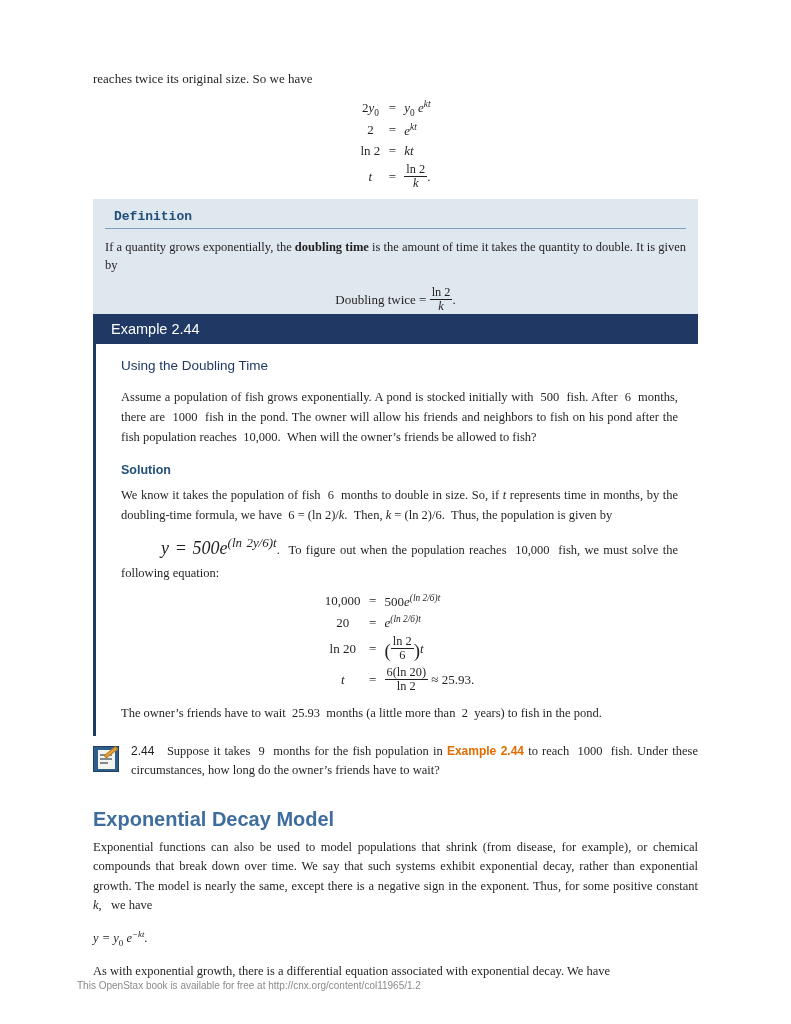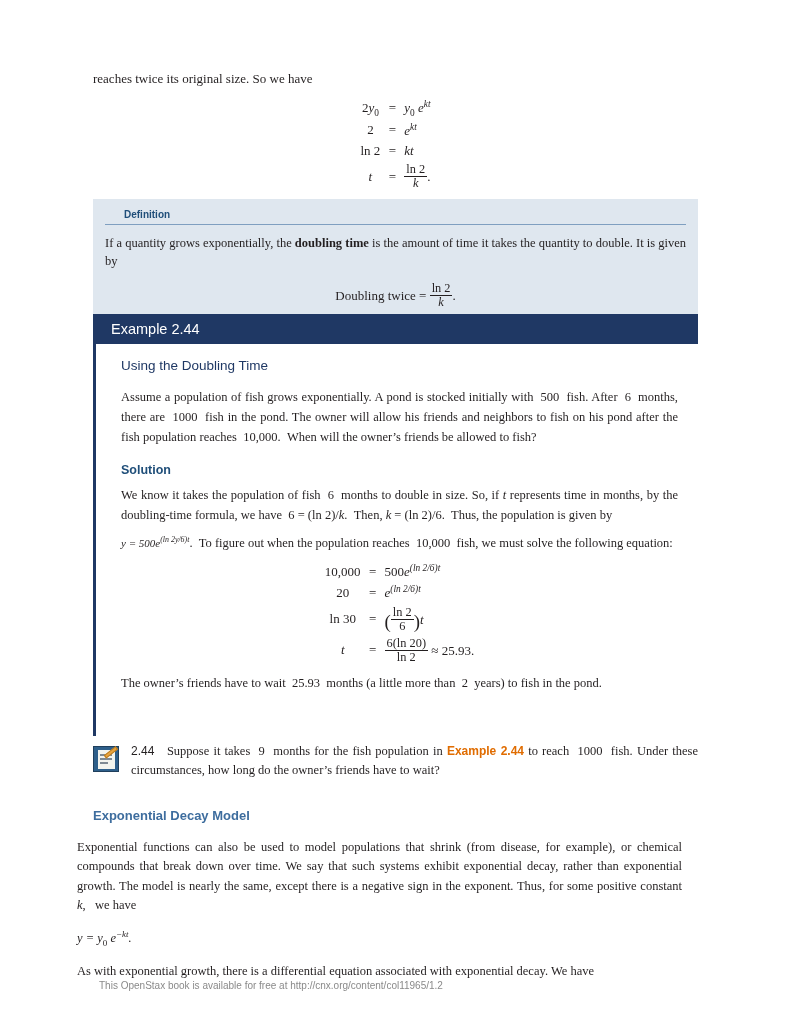--- a/index.html
+++ b/index.html
@@ -103,26 +103,26 @@
   .defbox {
     position: absolute;
     left: 93px;
     top: 199px;
     width: 605px;
     background: #dfe7ef;
     padding: 10px 12px 14px 12px;
     box-sizing: border-box;
   }
   .defbox .deftitle {
-    font-family: Liberation Sans, sans-serif;
-    font-size: 10px;
+    font-family: Liberation Mono, monospace;
+    font-size: 13px;
     font-weight: bold;
     color: #1f4e79;
     padding-bottom: 4px;
-    margin-left: 19px;
+    margin-left: 9px;
   }
   .defbox .rule {
     border-bottom: 1px solid #7f9fc0;
     margin-bottom: 9px;
   }
   .defbox p {
     font-size: 12.5px;
     line-height: 1.45;
     margin: 0;
     text-align: justify;
@@ -249,42 +249,42 @@
     font-size: 12px;
   }
 
   
   .sectionhead {
     position: absolute;
     left: 93px;
     top: 808px;
     width: 605px;
     font-family: "Liberation Sans", sans-serif;
-    font-size: 13px;
+    font-size: 20px;
     font-weight: bold;
     color: #3e6d9e;
   }
   .aftersec {
     position: absolute;
-    left: 77px;
+    left: 93px;
     top: 838px;
     width: 605px;
   }
   .aftersec p {
     font-size: 12.5px;
     line-height: 1.55;
     margin: 0 0 12px 0;
     text-align: justify;
   }
   .inline-eq { font-size: 13px; margin: 6px 0 14px 0; }
 
   
   .footer {
     position: absolute;
-    left: 99px;
+    left: 77px;
     top: 980px;
     width: 605px;
     font-family: "Liberation Sans", sans-serif;
     font-size: 10px;
     color: #8a8a8a;
   }
 </style>
 </head>
 <body>
 
@@ -336,34 +336,34 @@
   <div class="exbody">
     <h3>Using the Doubling Time</h3>
 
     <p>Assume a population of fish grows exponentially. A pond is stocked initially with&nbsp; 500 &nbsp;fish. After&nbsp; 6 &nbsp;months, there are&nbsp; 1000 &nbsp;fish in the pond. The owner will allow his friends and neighbors to fish on his pond after the fish population reaches&nbsp; 10,000. &nbsp;When will the owner’s friends be allowed to fish?</p>
 
     <h4>Solution</h4>
 
     <p>We know it takes the population of fish&nbsp; 6 &nbsp;months to double in size. So, if <span class="it">t</span> represents time in months, by the doubling-time formula, we have&nbsp; 6 = (<span class="up">ln</span> 2)/<span class="it">k</span>. &nbsp;Then, <span class="it">k</span> = (<span class="up">ln</span> 2)/6. &nbsp;Thus, the population is given by</p>
 
     <p style="margin-top:6px;margin-bottom:6px;">
-      <span class="mathline" style="font-size:11px;">y = 500<span class="it">e</span><sup class="sm">(ln 2y/6)<span class="it">t</span></sup></span>. &nbsp;To figure out when the population reaches&nbsp; 10,000 &nbsp;fish, we must solve the following equation:
+      <span class="mathline" style="font-size:18px;margin-left:40px;">y = 500<span class="it">e</span><sup class="sm">(ln 2y/6)<span class="it">t</span></sup></span>. &nbsp;To figure out when the population reaches&nbsp; 10,000 &nbsp;fish, we must solve the following equation:
     </p>
 
     <div class="eqblock" style="width:557px;">
       <div class="eqgrid">
         <div class="lhs">10,000</div>
         <div class="eq">=</div>
         <div class="rhs">500<span class="it">e</span><sup class="sm">(ln 2/6)<span class="it">t</span></sup></div>
 
         <div class="lhs">20</div>
         <div class="eq">=</div>
         <div class="rhs"><span class="it">e</span><sup class="sm">(ln 2/6)<span class="it">t</span></sup></div>
 
-        <div class="lhs"><span class="up">ln 30</span></div>
+        <div class="lhs"><span class="up">ln 20</span></div>
         <div class="eq">=</div>
         <div class="rhs">
           <span style="font-size:1.45em;vertical-align:-0.18em;">(</span><span class="frac"><span class="num up">ln 2</span><span class="den up">6</span></span><span style="font-size:1.45em;vertical-align:-0.18em;">)</span><span class="it">t</span>
         </div>
 
         <div class="lhs"><span class="it">t</span></div>
         <div class="eq">=</div>
         <div class="rhs"><span class="frac"><span class="num up">6(ln 20)</span><span class="den up">ln 2</span></span> ≈ 25.93.</div>
       </div>
     </div>

